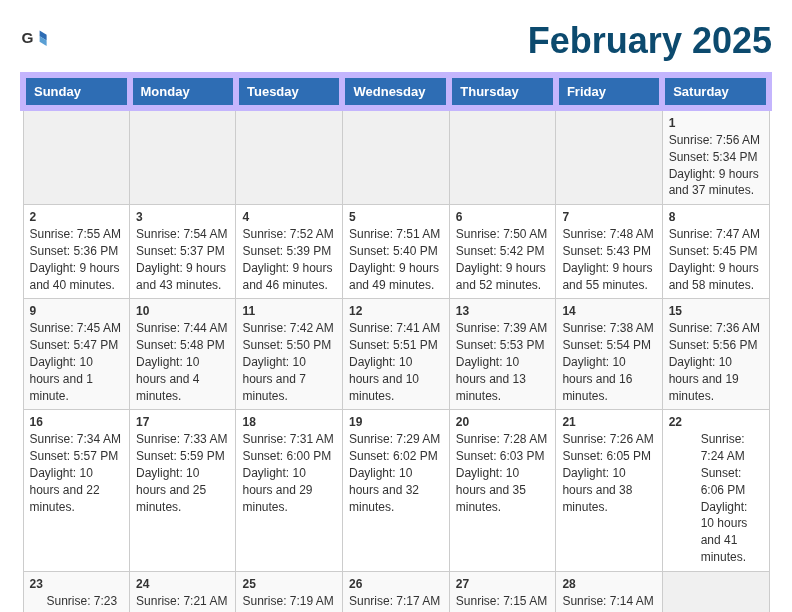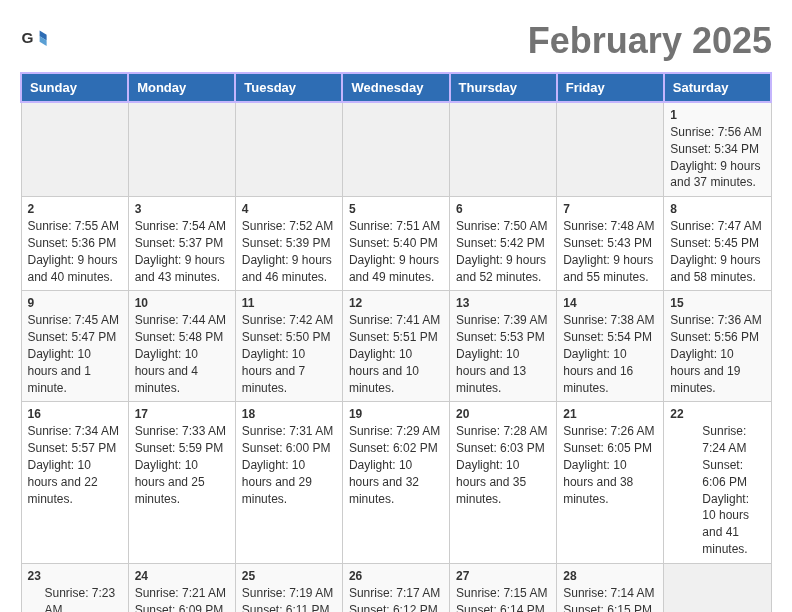--- a/index.html
+++ b/index.html
@@ -32,38 +32,38 @@
       width: 28px;
       height: 28px;
       margin-right: 4px;
     }
     .title-block {
       text-align: right;
     }
     .calendar-title {
       font-size: 36px;
       font-weight: bold;
-      color: #737373;
+      color: #0c4a6e;
     }
     .calendar-subtitle {
       font-size: 15px;
       color: #555;
     }
     table {
       width: 100%;
       border-collapse: collapse;
     }
     thead tr th {
       background-color: #2e6db4;
       color: #fff;
       font-size: 13px;
       font-weight: bold;
       padding: 6px 8px;
       text-align: left;
-      border: 2px solid #c4b5fd;
+      border: 6px solid #c4b5fd;
     }
     tbody tr td {
       border: 1px solid #ccc;
       vertical-align: top;
       padding: 5px 6px;
       width: 107px;
       min-height: 80px;
       font-size: 10.5px;
       color: #333;
       background: #fff;

